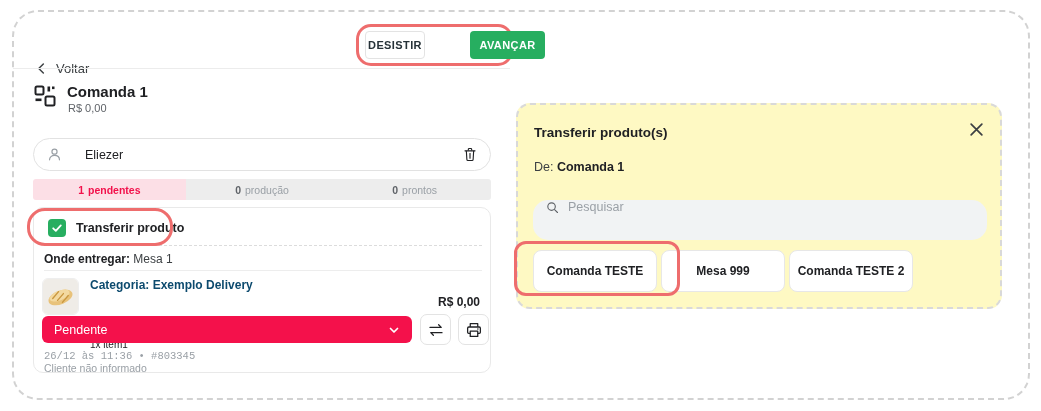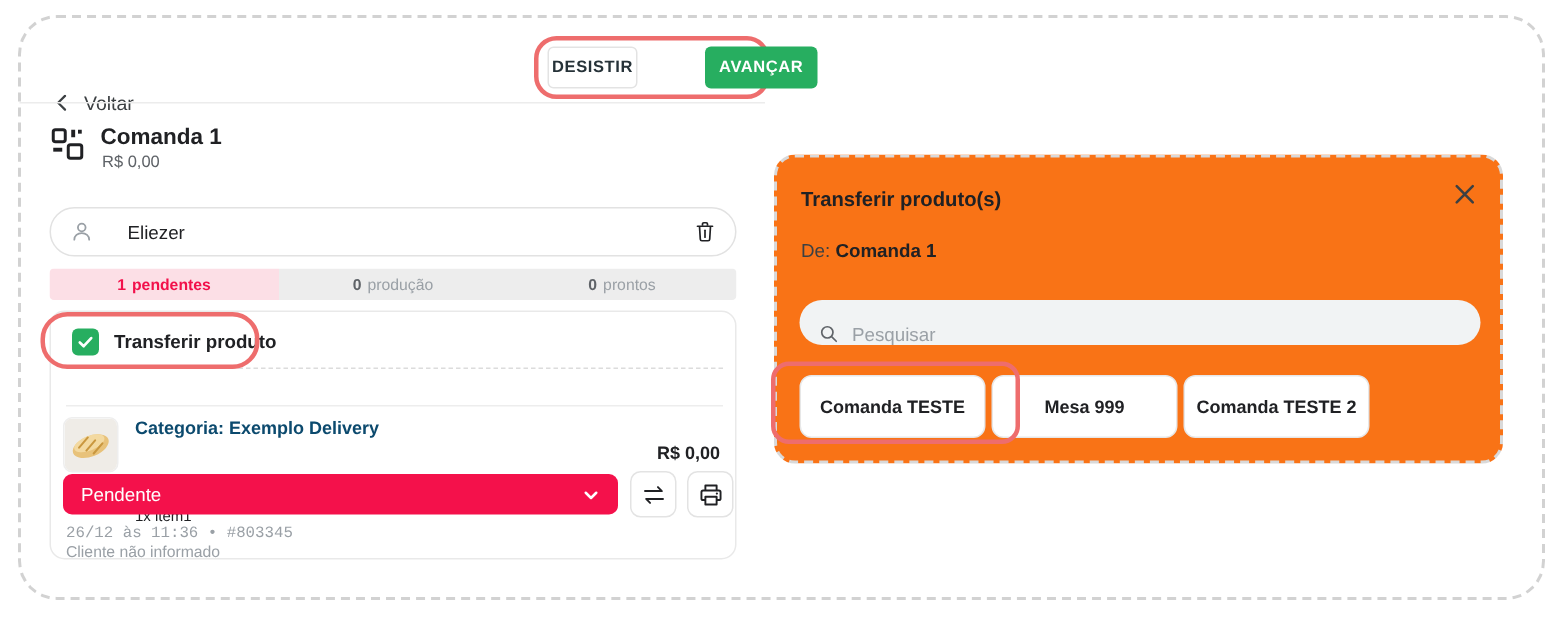--- a/index.html
+++ b/index.html
@@ -75,28 +75,28 @@
   .sq-btn { position:absolute; top:106px; width:31px; height:31px; border:1px solid #e3e3e3;
     border-radius:7px; background:#fff; display:flex; align-items:center; justify-content:center;
     cursor:pointer; color:#202124; }
   .sq-transfer { left:386px; }
   .sq-print { left:424px; }
   .meta-1 { position:absolute; left:10px; top:142px; font-size:10.5px; color:#9aa0a6;font-family:Liberation Mono, monospace; }
   .meta-2 { position:absolute; left:10px; top:154px; font-size:10.5px; color:#9aa0a6; }
 
   
   .modal { position:absolute; left:516px; top:103px; width:486px; height:206px;
-    border:2px dashed #d9d9d9; border-radius:14px; background:#f97316; }
+    border:2px dashed #d9d9d9; border-radius:14px; background:#fef9c3; }
   .modal-title { position:absolute; left:16px; top:20px; font-size:13.5px; font-weight:bold; color:#202124; }
   .modal-close { position:absolute; right:16px; top:17px; cursor:pointer; color:#3c4043;
     display:flex; align-items:center; justify-content:center; }
   .modal-from { position:absolute; left:16px; top:55px; font-size:12.5px; color:#3c4043; }
   .modal-from b { color:#202124; }
-  .search-pill { position:absolute; left:15px; top:95px; width:454px; height:30px;
-    background:#f1f3f4; border-radius:15px; display:flex; align-items:flex-end; gap:8px; padding:0 12px; }
+  .search-pill { position:absolute; left:15px; top:95px; width:454px; height:40px;
+    background:#f1f3f4; border-radius:15px; display:flex; align-items:flex-start; gap:8px; padding:0 12px; }
   .search-pill input { border:none; outline:none; background:transparent; flex:1;
     font-size:12.5px; color:#202124; font-family:"Liberation Sans", sans-serif; }
   .search-pill input::placeholder { color:#9aa0a6; }
   .dest-row { position:absolute; left:15px; top:145px; width:380px; display:flex; gap:4px; }
   .dest-btn { flex:1; height:42px; background:#fff; border:1px solid #e7e7e7; border-radius:8px;
     display:flex; align-items:center; justify-content:center; font-size:12px; font-weight:bold;
     color:#202124; cursor:pointer; }
 </style>
 </head>
 <body>
@@ -169,20 +169,25 @@
   <div class="order-card">
     <div class="chk-row">
       <span class="checkbox">
         <svg width="12" height="12" viewBox="0 0 12 12" fill="none">
             <path d="M2.2 6.3 L4.8 8.8 L9.8 3.4" stroke="#fff" stroke-width="1.8" stroke-linecap="round" stroke-linejoin="round"></path>
           </svg>
       </span>
       <span class="chk-label">Transferir produto</span>
     </div>
     <div class="dashed-sep"></div>
+    <div class="deliver-line">
+      <b>Onde entregar:</b>
+      <span> </span>
+      <span>Mesa 1</span>
+    </div>
     <div class="solid-sep"></div>
 
     <div class="prod-thumb">
       <svg width="35" height="35" viewBox="0 0 36 36">
         <rect width="36" height="36" fill="#efece7"></rect>
         <ellipse cx="18" cy="19" rx="13" ry="7" fill="#e8c27a" transform="rotate(-22 18 19)"></ellipse>
         <ellipse cx="17" cy="17" rx="11" ry="5" fill="#f3d9a0" transform="rotate(-22 17 17)"></ellipse>
         <path d="M10 20 L16 13 M15 22 L21 15 M20 24 L26 17" stroke="#c9973f" stroke-width="1.4" stroke-linecap="round"></path>
       </svg>
     </div>

